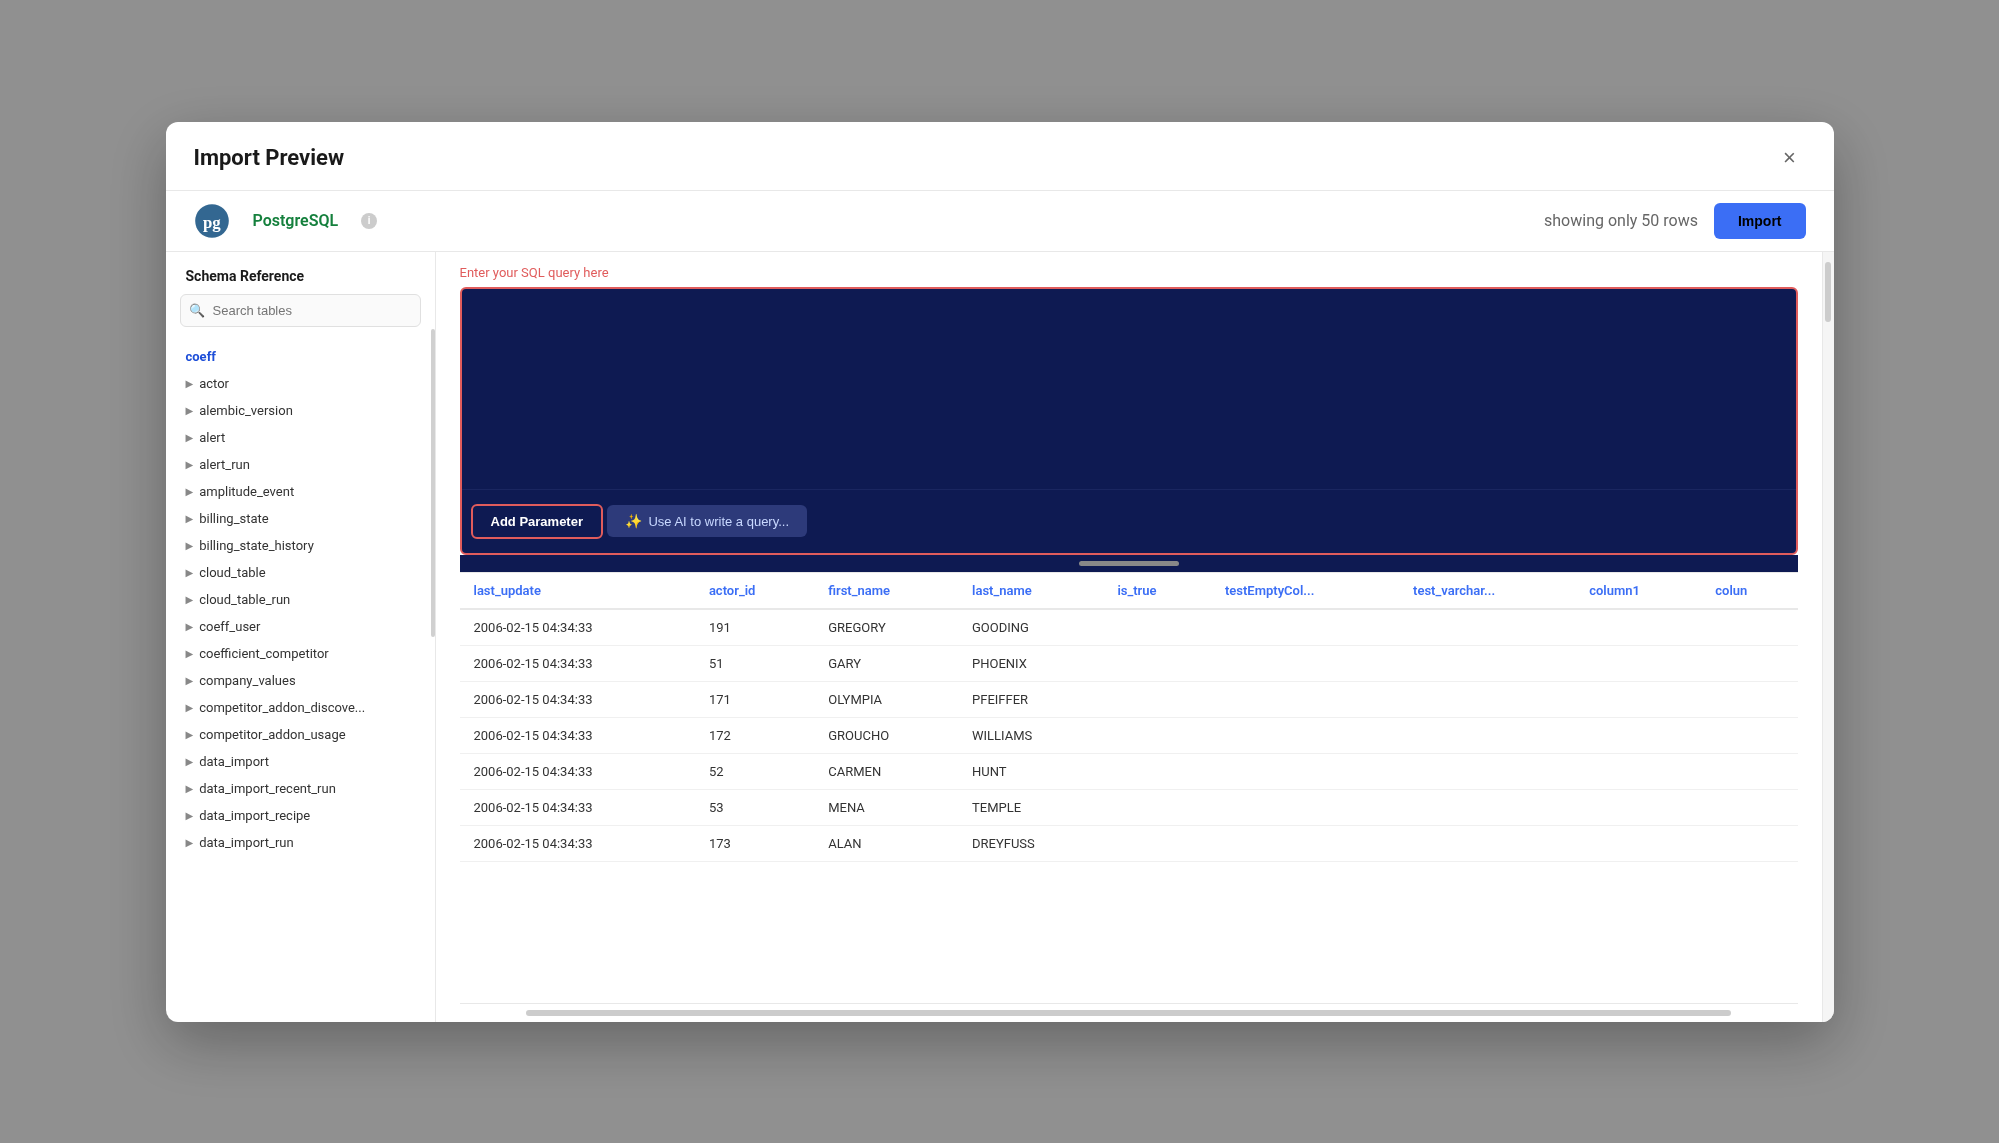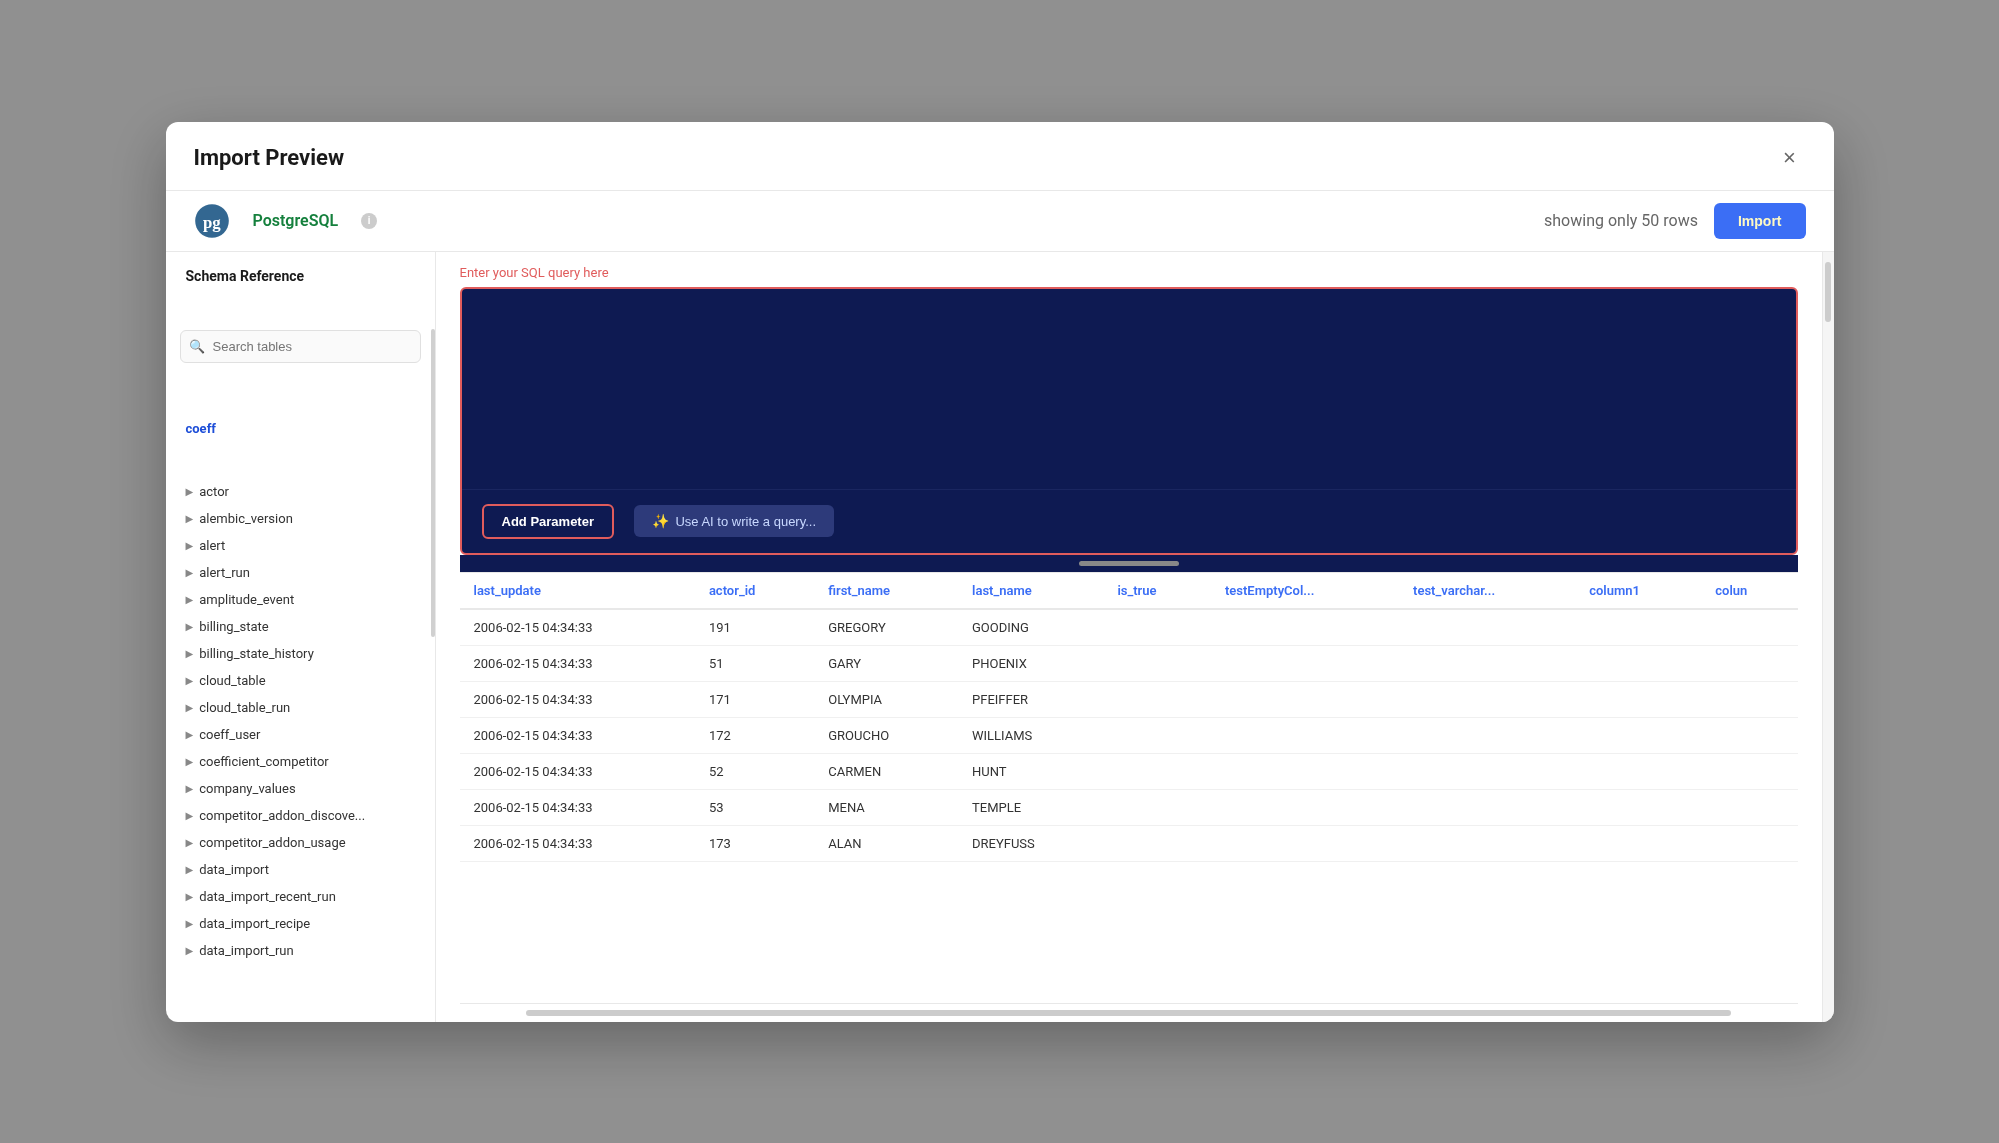--- a/index.html
+++ b/index.html
@@ -99,21 +99,21 @@
       display: flex;
       align-items: center;
       gap: 16px;
     }
     .rows-info {
       font-size: 16px;
       color: #666;
     }
     .import-btn {
       background: #3b6ef5;
-      color: #fef9c3;
+      color: #000000;
       border: none;
       border-radius: 6px;
       padding: 10px 24px;
       font-size: 14px;
       font-weight: 600;
       cursor: pointer;
     }
 
     
     .modal-body {
@@ -234,24 +234,24 @@
       padding: 14px 16px;
       font-family: 'Courier New', Courier, monospace;
       font-size: 13.5px;
       line-height: 1.7;
       color: #c8d8ff;
     }
     .editor-middle {
       min-height: 200px;
     }
     .editor-bottom {
-      padding: 14px 20px;
-      display: flex;
-      align-items: center;
-      gap: 20px;
+      padding: 14px 9px;
+      display: flex;
+      align-items: center;
+      gap: 4px;
       border-top: 1px solid #1a2660;
     }
 
     
     .results-section {
       flex: 1;
       overflow: auto;
       border-top: 1px solid #e8e8e8;
       margin: 0 24px 0 24px;
     }
@@ -311,21 +311,21 @@
         <span class="info-icon">i</span>
       </div>
       <div class="right-actions">
         <span class="rows-info">showing only 50 rows</span>
         <button class="import-btn">Import</button>
       </div>
     </div>
 
     <div class="modal-body">
 
-      <div class="sidebar" style="position:relative;gap:36px;">
+      <div class="sidebar" style="position:relative;">
         <div class="sidebar-header">Schema Reference</div>
         <div class="search-box">
           <span class="search-icon-wrap">🔍</span>
           <input type="text" placeholder="Search tables" style="">
         </div>
         <div class="schema-label">coeff</div>
         <div class="table-list">
           <div class="table-item">
               <span class="arrow">▶</span>
               <span>actor</span>

